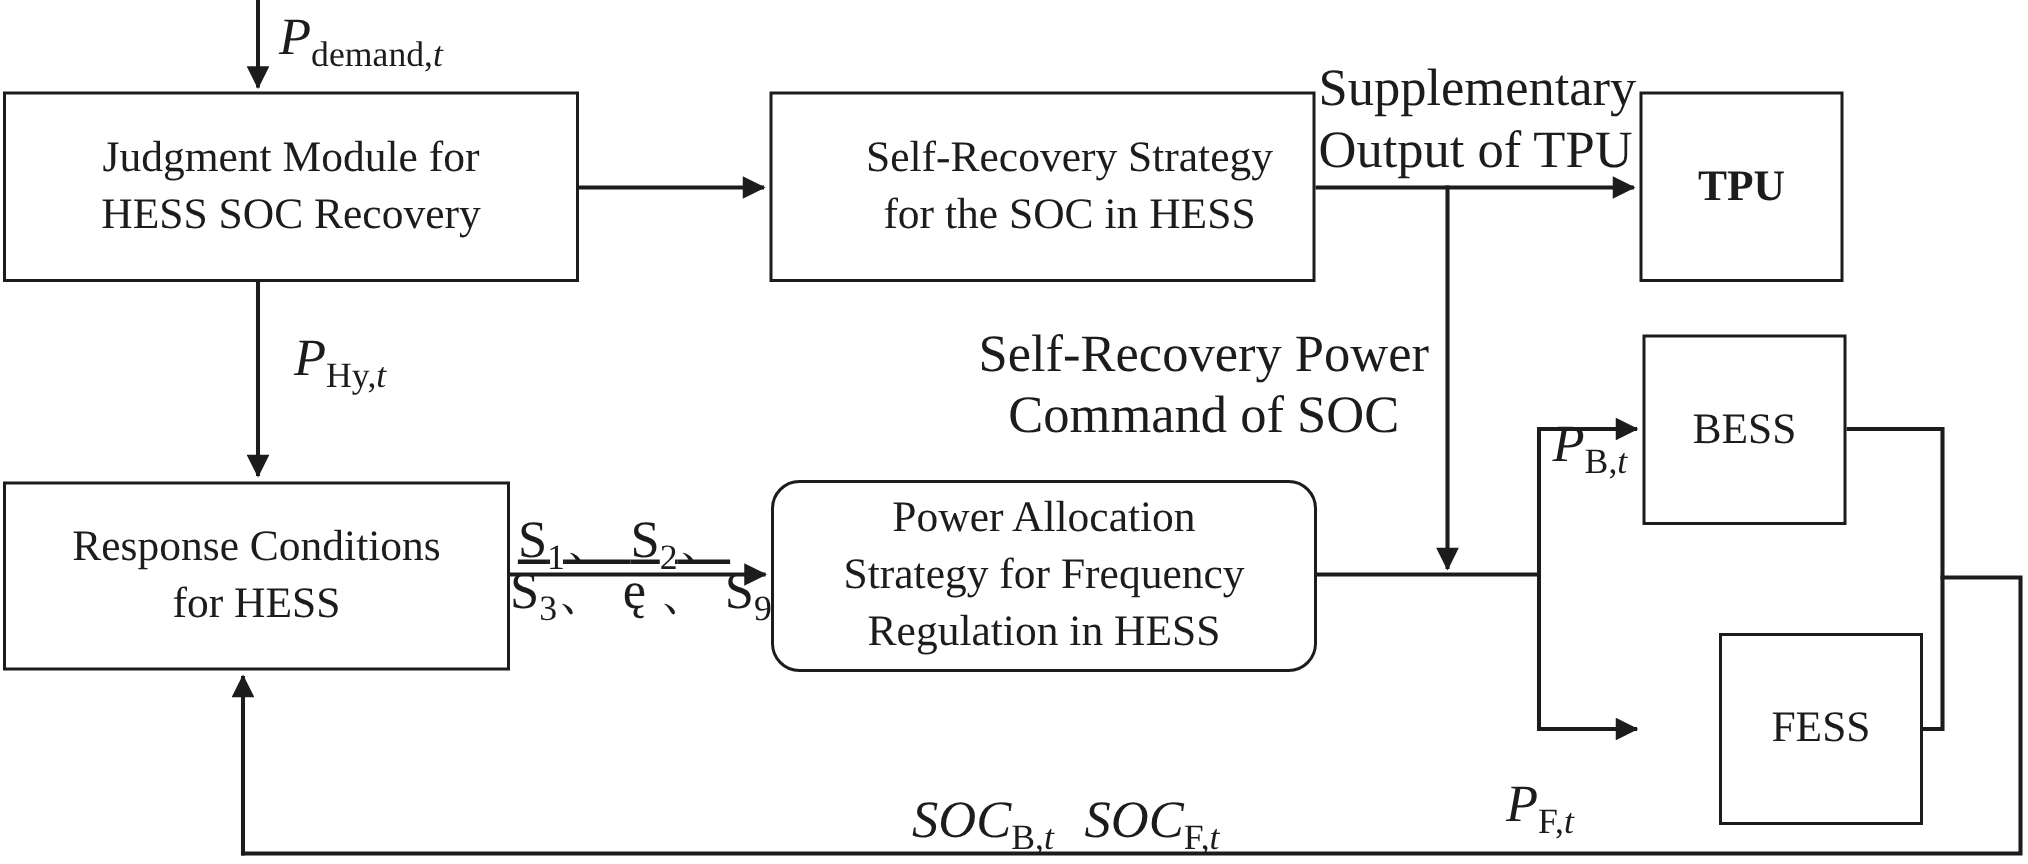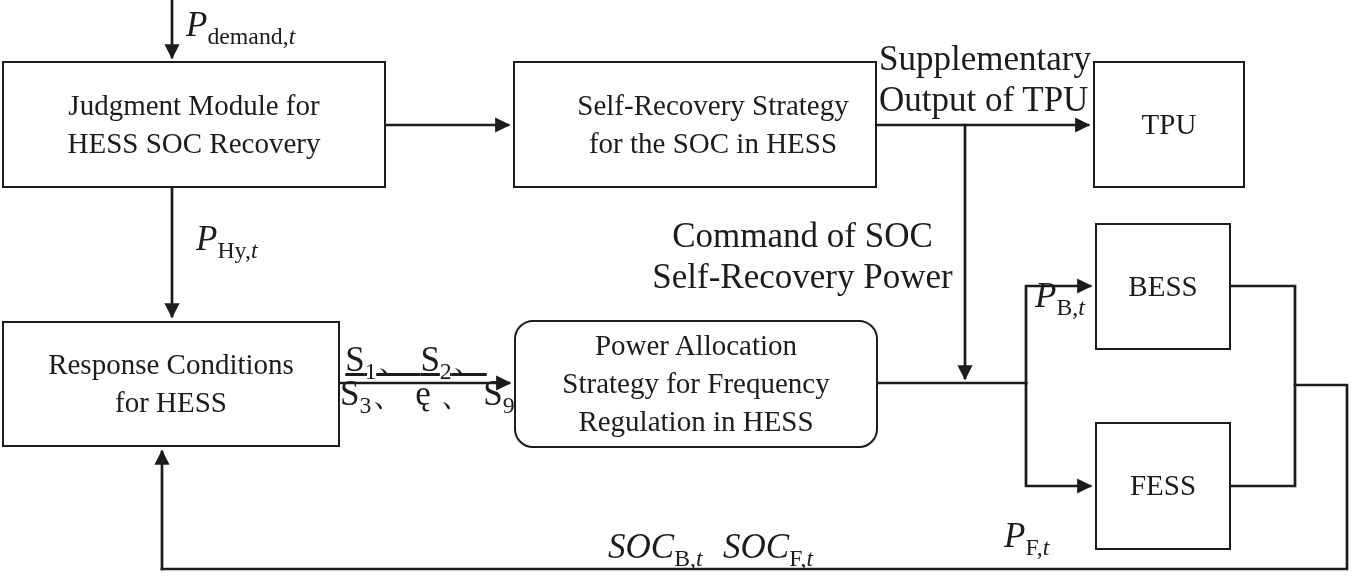--- a/index.html
+++ b/index.html
@@ -73,55 +73,55 @@
   <div class="box" style="left:2px; top:61px; width:384px; height:127px;">
     <div>Judgment Module for</div>
     <div>HESS SOC Recovery</div>
   </div>
 
   <div class="box" style="left:513px; top:61px; width:364px; height:127px;padding-left:36px;">
     <div>Self-Recovery Strategy</div>
     <div>for the SOC in HESS</div>
   </div>
 
-  <div class="box" style="left:1093px; top:61px; width:152px; height:127px;">
+  <div class="box" style="left:1093px; top:61px; width:136px; height:127px;font-weight:bold;">
     <div>TPU</div>
   </div>
 
   <div class="box" style="left:2px; top:321px; width:338px; height:126px;">
     <div>Response Conditions</div>
     <div>for HESS</div>
   </div>
 
   <div class="box" style="left:514px; top:320px; width:364px; height:128px;border-radius:19px;">
     <div>Power Allocation</div>
     <div>Strategy for Frequency</div>
     <div>Regulation in HESS</div>
   </div>
 
   <div class="box" style="left:1095px; top:223px; width:136px; height:127px;">
     <div>BESS</div>
   </div>
 
-  <div class="box" style="left:1095px; top:422px; width:136px; height:128px;">
+  <div class="box" style="left:1146px; top:422px; width:136px; height:128px;">
     <div>FESS</div>
   </div>
 
   <div class="lbl" style="left:186px; top:5px;"><span class="it">P</span><sub>demand,</sub><sub class="it">t</sub></div>
 
   <div class="lbl" style="left:196px; top:219px;"><span class="it">P</span><sub>Hy,</sub><sub class="it">t</sub></div>
 
   <div class="lbl" style="left:879px; top:39px;">
     <div>Supplementary</div>
     <div>Output of TPU</div>
   </div>
 
   <div class="lbl center" style="left:645px; top:215px; width:315px; line-height:1.18;">
+    <div>Self-Recovery Power</div>
     <div>Command of SOC</div>
-    <div>Self-Recovery Power</div>
   </div>
 
   <div class="lbl center" style="left:342px; top:340px; width:148px;text-decoration:underline;"><span>S</span><sub>1</sub><span>、 </span><span>S</span><sub>2</sub><span>、</span></div>
 
   <div class="lbl center" style="left:340px; top:374px; width:139px;"><span>S</span><sub>3</sub><span>、 </span><span>ę</span><span> 、 </span><span>S</span><sub>9</sub></div>
 
   <div class="lbl" style="left:1035px; top:252px;margin-top:24px;"><span class="it">P</span><sub>B,</sub><sub class="it">t</sub></div>
 
   <div class="lbl" style="left:1004px; top:500px;margin-top:16px;"><span class="it">P</span><sub>F,</sub><sub class="it">t</sub></div>
 

